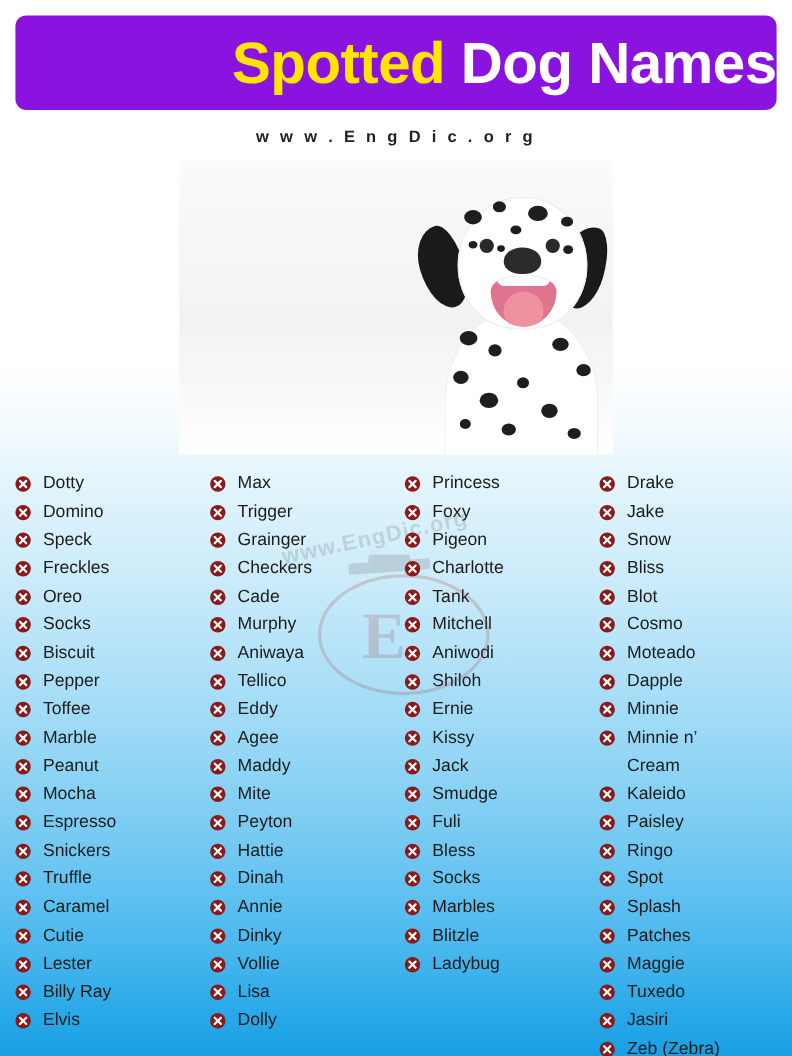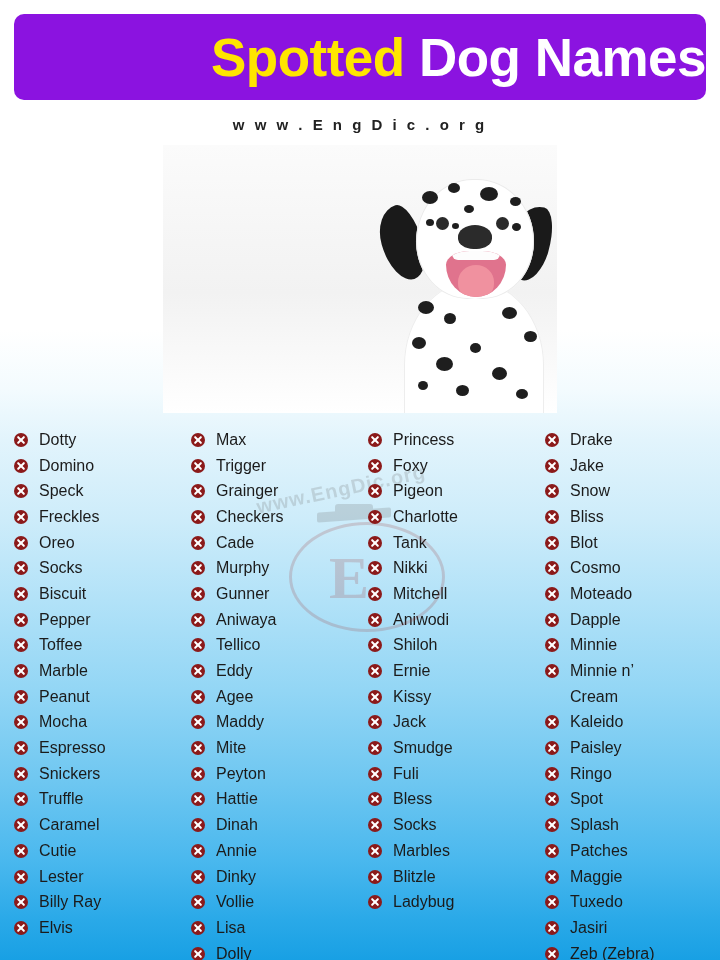--- a/index.html
+++ b/index.html
@@ -451,24 +451,20 @@
       <div class="item">
           <span class="bullet"></span>
           <span class="label">Cade</span>
         </div>
       <div class="item">
           <span class="bullet"></span>
           <span class="label">Murphy</span>
         </div>
       <div class="item">
           <span class="bullet"></span>
-          <span class="label">Gunner</span>
-        </div>
-      <div class="item">
-          <span class="bullet"></span>
           <span class="label">Aniwaya</span>
         </div>
       <div class="item">
           <span class="bullet"></span>
           <span class="label">Tellico</span>
         </div>
       <div class="item">
           <span class="bullet"></span>
           <span class="label">Eddy</span>
         </div>
@@ -531,24 +527,20 @@
           <span class="bullet"></span>
           <span class="label">Pigeon</span>
         </div>
       <div class="item">
           <span class="bullet"></span>
           <span class="label">Charlotte</span>
         </div>
       <div class="item">
           <span class="bullet"></span>
           <span class="label">Tank</span>
-        </div>
-      <div class="item">
-          <span class="bullet"></span>
-          <span class="label">Nikki</span>
         </div>
       <div class="item">
           <span class="bullet"></span>
           <span class="label">Mitchell</span>
         </div>
       <div class="item">
           <span class="bullet"></span>
           <span class="label">Aniwodi</span>
         </div>
       <div class="item">

